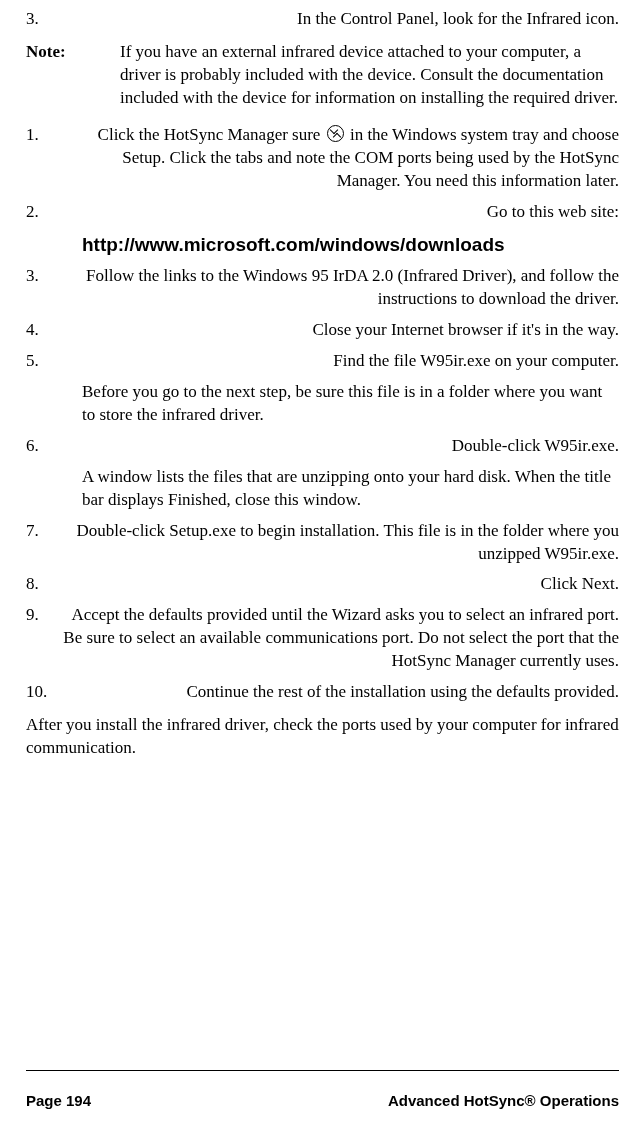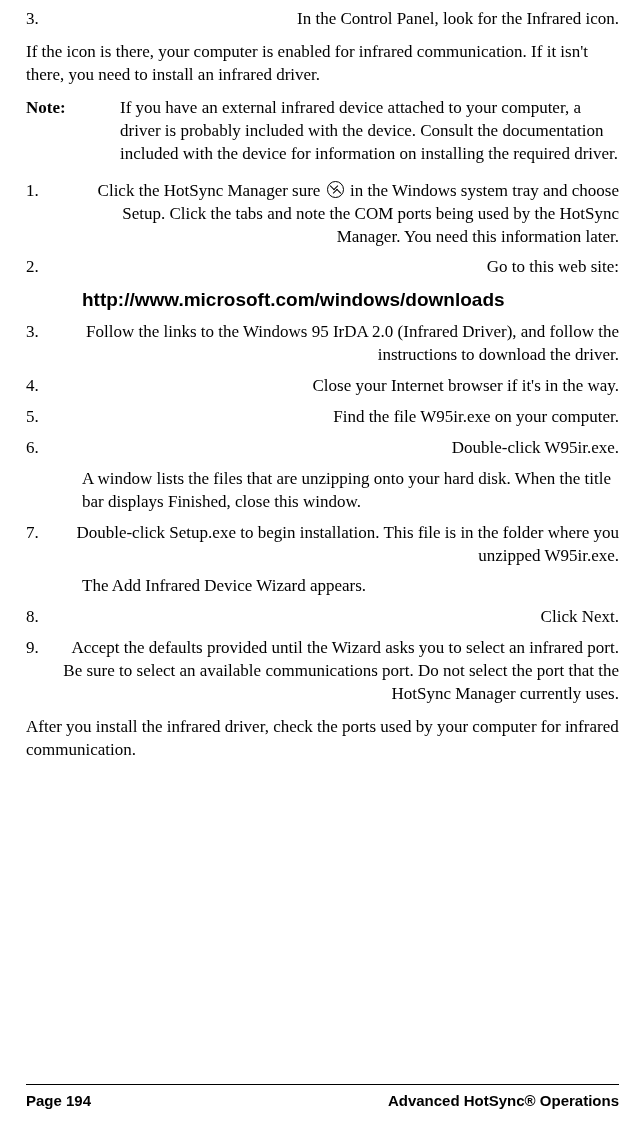--- a/index.html
+++ b/index.html
@@ -90,39 +90,38 @@
       border-top: 1.5px solid #000;
       border-right: 1.5px solid #000;
       transform: rotate(-45deg);
     }
     .footer {
       position: absolute;
       left: 26px;
       right: 20px;
       bottom: 20px;
       border-top: 1.5px solid #000;
-      padding-top: 6px;
+      padding-top: 20px;
       display: flex;
       justify-content: space-between;
       font-family: "Trebuchet MS", "Segoe UI", Arial, sans-serif;
       font-weight: bold;
       font-size: 15px;
     }
   </style>
 </head>
 <body>
 
 <div class="page-content">
 
   <div class="step-row">
     <div class="step-num">3.</div>
     <div class="step-body">In the Control Panel, look for the Infrared icon.</div>
   </div>
 
-  <div class="para">If the icon is there, your computer is enabled for infrared communication. If it isn't there, you need to install an infrared driver.</div>
 
   <div class="note-row">
     <div class="note-label">Note:</div>
     <div class="note-body">If you have an external infrared device attached to your computer, a driver is probably included with the device. Consult the documentation included with the device for information on installing the required driver.</div>
   </div>
 
 
   <div class="step-row">
     <div class="step-num">1.</div>
     <div class="step-body">
@@ -143,43 +142,47 @@
 
   <div class="step-row">
     <div class="step-num">4.</div>
     <div class="step-body">Close your Internet browser if it's in the way.</div>
   </div>
 
   <div class="step-row">
     <div class="step-num">5.</div>
     <div class="step-body">Find the file W95ir.exe on your computer.</div>
   </div>
+  <div class="inset-block">Before you go to the next step, be sure this file is in a folder where you want to store the infrared driver.</div>
 
   <div class="step-row">
     <div class="step-num">6.</div>
     <div class="step-body"> Double-click W95ir.exe.</div>
   </div>
   <div class="inset-block">A window lists the files that are unzipping onto your hard disk. When the title bar displays Finished, close this window.</div>
 
   <div class="step-row">
     <div class="step-num">7.</div>
     <div class="step-body">Double-click Setup.exe to begin installation. This file is in the folder where you unzipped W95ir.exe.</div>
   </div>
-  <div class="inset-block">The Add Infrared Device Wizard appears.</div>
 
   <div class="step-row">
     <div class="step-num">8.</div>
     <div class="step-body">Click Next.</div>
   </div>
 
   <div class="step-row">
     <div class="step-num">9.</div>
     <div class="step-body">Accept the defaults provided until the Wizard asks you to select an infrared port. Be sure to select an available communications port. Do not select the port that the HotSync Manager currently uses.</div>
   </div>
 
+  <div class="step-row">
+    <div class="step-num">10.</div>
+    <div class="step-body">Continue the rest of the installation using the defaults provided.</div>
+  </div>
 
   <div class="para">After you install the infrared driver, check the ports used by your computer for infrared communication.</div>
 
 </div>
 
 <div class="footer">
   <span>Page 194</span>
   <span>Advanced HotSync® Operations</span>
 </div>
 

